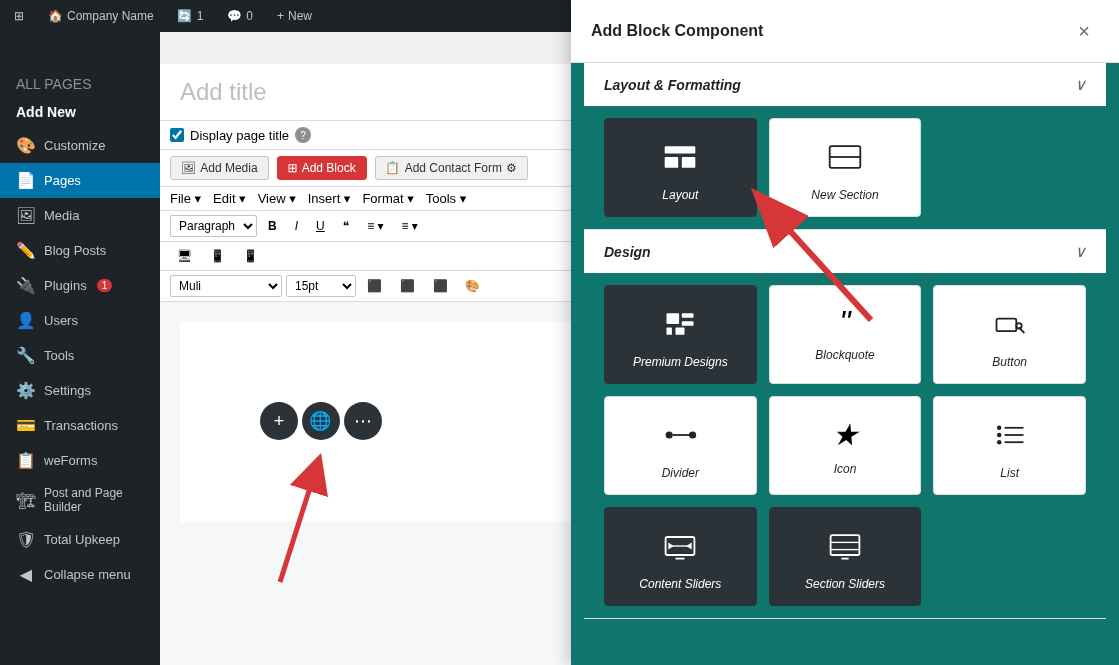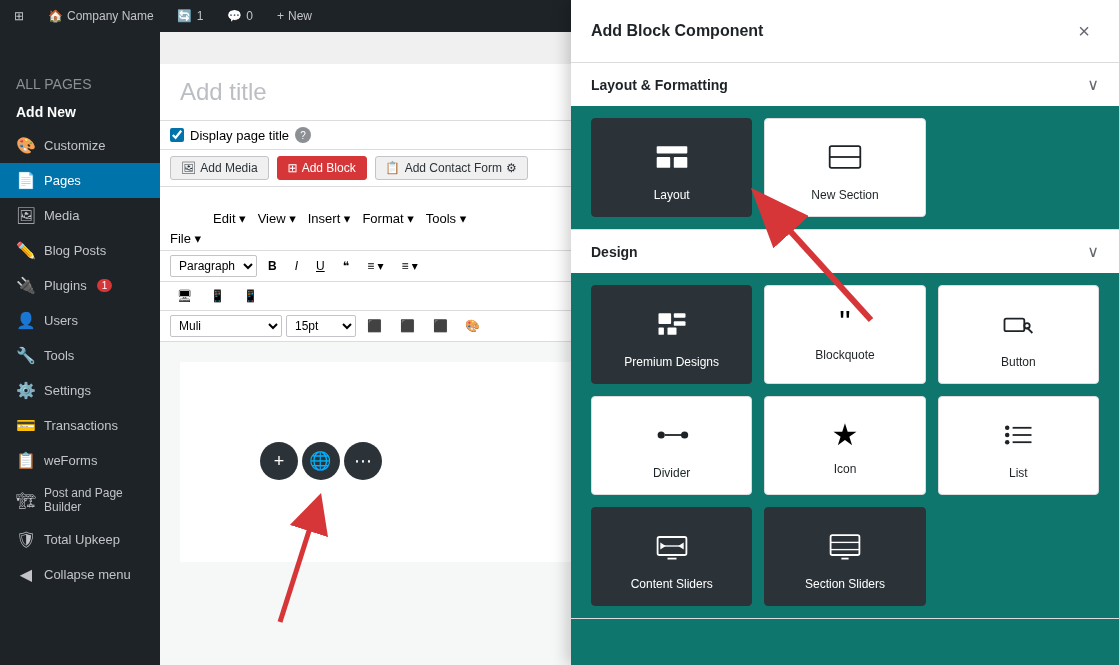--- a/index.html
+++ b/index.html
@@ -70,21 +70,21 @@
       z-index: 200; display: flex; flex-direction: column;
     }
 
     .panel-header {
       display: flex; align-items: center; justify-content: space-between;
       padding: 16px 20px; border-bottom: 1px solid #dcdcde; background: #fff;
     }
     .panel-title { font-size: 16px; font-weight: 600; color: #1d2327; }
     .panel-close { background: none; border: none; font-size: 20px; cursor: pointer; color: #646970; width: 30px; height: 30px; display: flex; align-items: center; justify-content: center; border-radius: 3px; }
 
-    .panel-body { flex: 1; overflow-y: auto; padding: 0 0 20px; }
+    .panel-body { flex: 1; overflow-y: auto; padding: 0 13px 20px; font-style: italic; }
 
     .panel-section {
       border-bottom: 1px solid #dcdcde;
     }
     .panel-section-header {
       display: flex; align-items: center; justify-content: space-between;
       padding: 12px 20px; cursor: pointer; background: #fff;
     }
     .panel-section-title { font-size: 14px; font-weight: 600; color: #1d2327; }
     .panel-section-chevron { font-size: 16px; color: #646970; }
@@ -217,21 +217,21 @@
       <span>Add Block</span>
     </button>
     <button class="btn-add-form">
       <span>📋</span>
       <span>Add Contact Form</span>
       <span>⚙</span>
     </button>
   </div>
 
   <div class="format-bar">
-    <span style="cursor:pointer;margin-top:40px;">File ▾</span>
+    <span style="cursor:pointer;">File ▾</span>
     <span style="cursor:pointer; margin-left:8px;">Edit ▾</span>
     <span style="cursor:pointer; margin-left:8px;">View ▾</span>
     <span style="cursor:pointer; margin-left:8px;">Insert ▾</span>
     <span style="cursor:pointer; margin-left:8px;">Format ▾</span>
     <span style="cursor:pointer; margin-left:8px;">Tools ▾</span>
   </div>
 
   <div class="format-bar2">
     <select class="format-select">
       <option>Paragraph</option>

